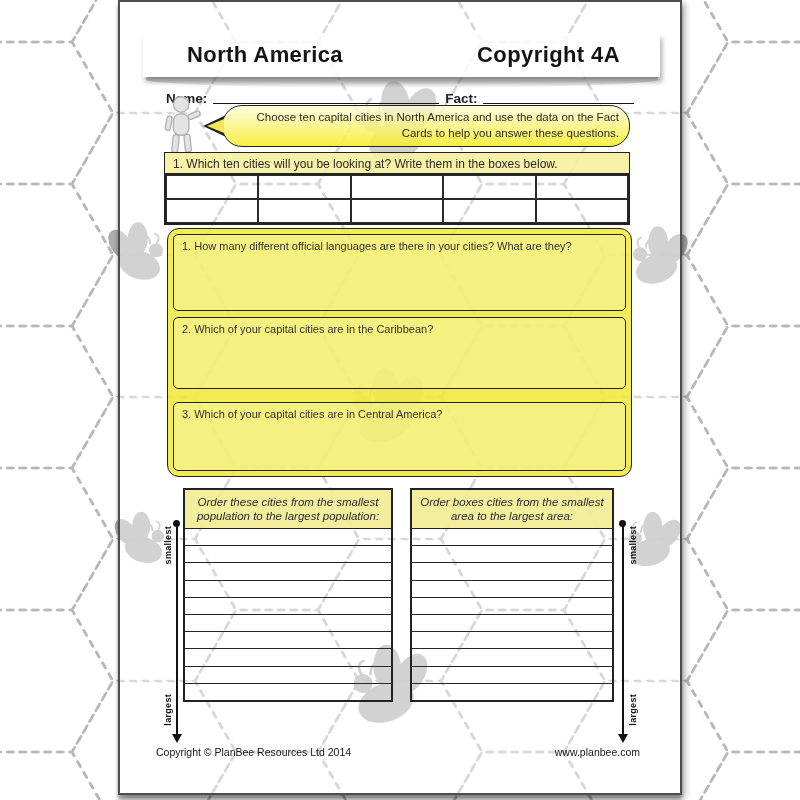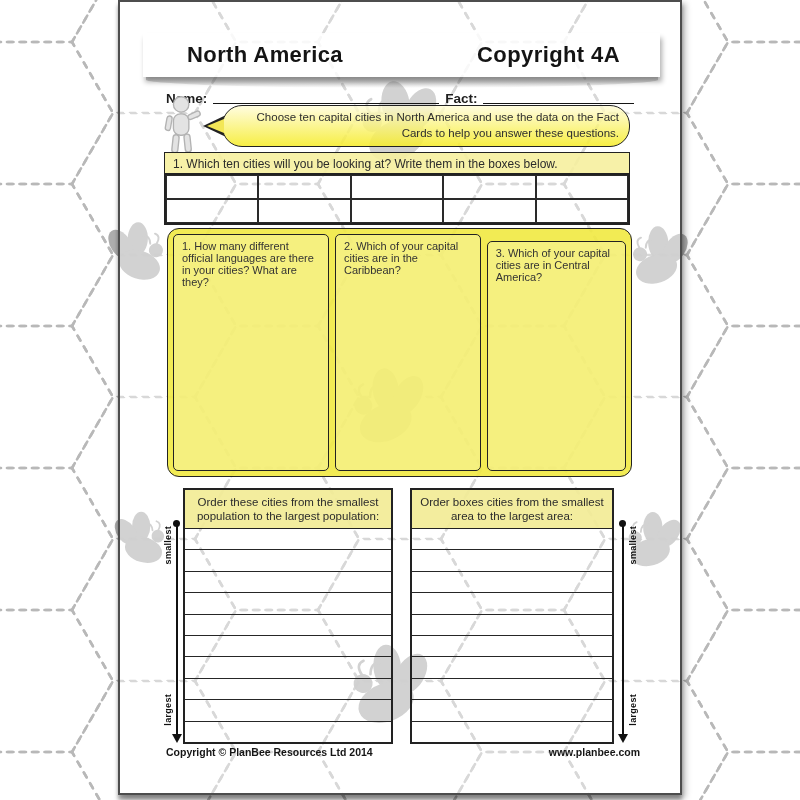--- a/index.html
+++ b/index.html
@@ -35,43 +35,43 @@
   .tail-inner{position:absolute;left:87px;top:117px;width:0;height:0;z-index:4;
         border-top:7px solid transparent;border-bottom:7px solid transparent;border-right:17px solid #f3e757;}
   .q1bar{position:absolute;left:44px;top:150px;width:466px;height:23px;box-sizing:border-box;
         border:1.8px solid #222;background:rgba(246,240,158,.9);
         display:flex;align-items:center;padding:0 8px;font-size:12px;color:#2b2b2b;}
   .city-grid{position:absolute;left:44px;top:171px;width:466px;height:52px;box-sizing:border-box;
         border:2px solid #222;display:grid;grid-template-rows:repeat(2,1fr);grid-template-columns:repeat(5,1fr);}
   .city-cell{border:1px solid #2a2a2a;}
   .qcontainer{position:absolute;left:47px;top:226px;width:465px;height:249px;box-sizing:border-box;
         border:1.6px solid #222;border-radius:12px;background:rgba(240,232,60,.88);
-        display:flex;gap:6px;padding:5px;justify-content:flex-end;}
+        display:flex;flex-direction:column;gap:6px;padding:5px;justify-content:flex-end;}
   .qbox{border:1.6px solid #222;border-radius:5px;background:rgba(255,255,255,.25);
         padding:5px 8px;font-size:11px;color:#333;box-sizing:border-box;}
   .qbox.q-a{flex:1.08;} .qbox.q-b{flex:1;} .qbox.q-c{flex:.95;margin-top:7px;}
   
-  .otable{position:absolute;top:486px;height:256px;box-sizing:border-box;border:2px solid #222;
-        display:flex;flex-direction:column;}
+  .otable{position:absolute;top:486px;height:214px;box-sizing:border-box;border:2px solid #222;
+        display:flex;flex-direction:column;font-style:italic;}
   .otable.left{left:63px;width:210px;} .otable.right{left:290px;width:204px;}
   .ohead{min-height:34px;background:rgba(242,235,150,.92);border-bottom:1.8px solid #222;
         display:flex;align-items:center;justify-content:center;text-align:center;
         font-size:11.5px;line-height:1.25;color:#2b2b2b;padding:2px 6px;}
   .obody{flex:1;display:flex;flex-direction:column;}
   .orow{flex:1;border-bottom:1.5px solid #262626;}
   .orow:last-child{border-bottom:none;}
   
   .sdot{position:absolute;width:7px;height:7px;border-radius:50%;background:#111;}
   .sline{position:absolute;width:2px;background:#111;}
   .shead{position:absolute;width:0;height:0;border-left:5px solid transparent;
         border-right:5px solid transparent;border-top:9px solid #111;}
   .vlabel{position:absolute;writing-mode:vertical-rl;transform:rotate(180deg);
         font-size:9px;font-weight:bold;color:#111;letter-spacing:.3px;}
-  .footer{position:absolute;left:46px;right:40px;top:744px;display:flex;
-        justify-content:space-between;font-size:10.5px;font-weight:bold;color:#161616;}
+  .footer{position:absolute;left:36px;right:40px;top:744px;display:flex;
+        justify-content:space-between;font-size:10.5px;font-weight:normal;color:#161616;}
   .hidden-defs{position:absolute;width:0;height:0;overflow:hidden;}
 </style>
 </head>
 <body>
 
 <svg class="hidden-defs" aria-hidden="true">
   <defs>
     <symbol id="bee" viewBox="0 0 100 100">
       <g fill="#a9a9a9">
         <ellipse cx="44" cy="30" rx="13" ry="21" transform="rotate(-16 44 30)"></ellipse>

